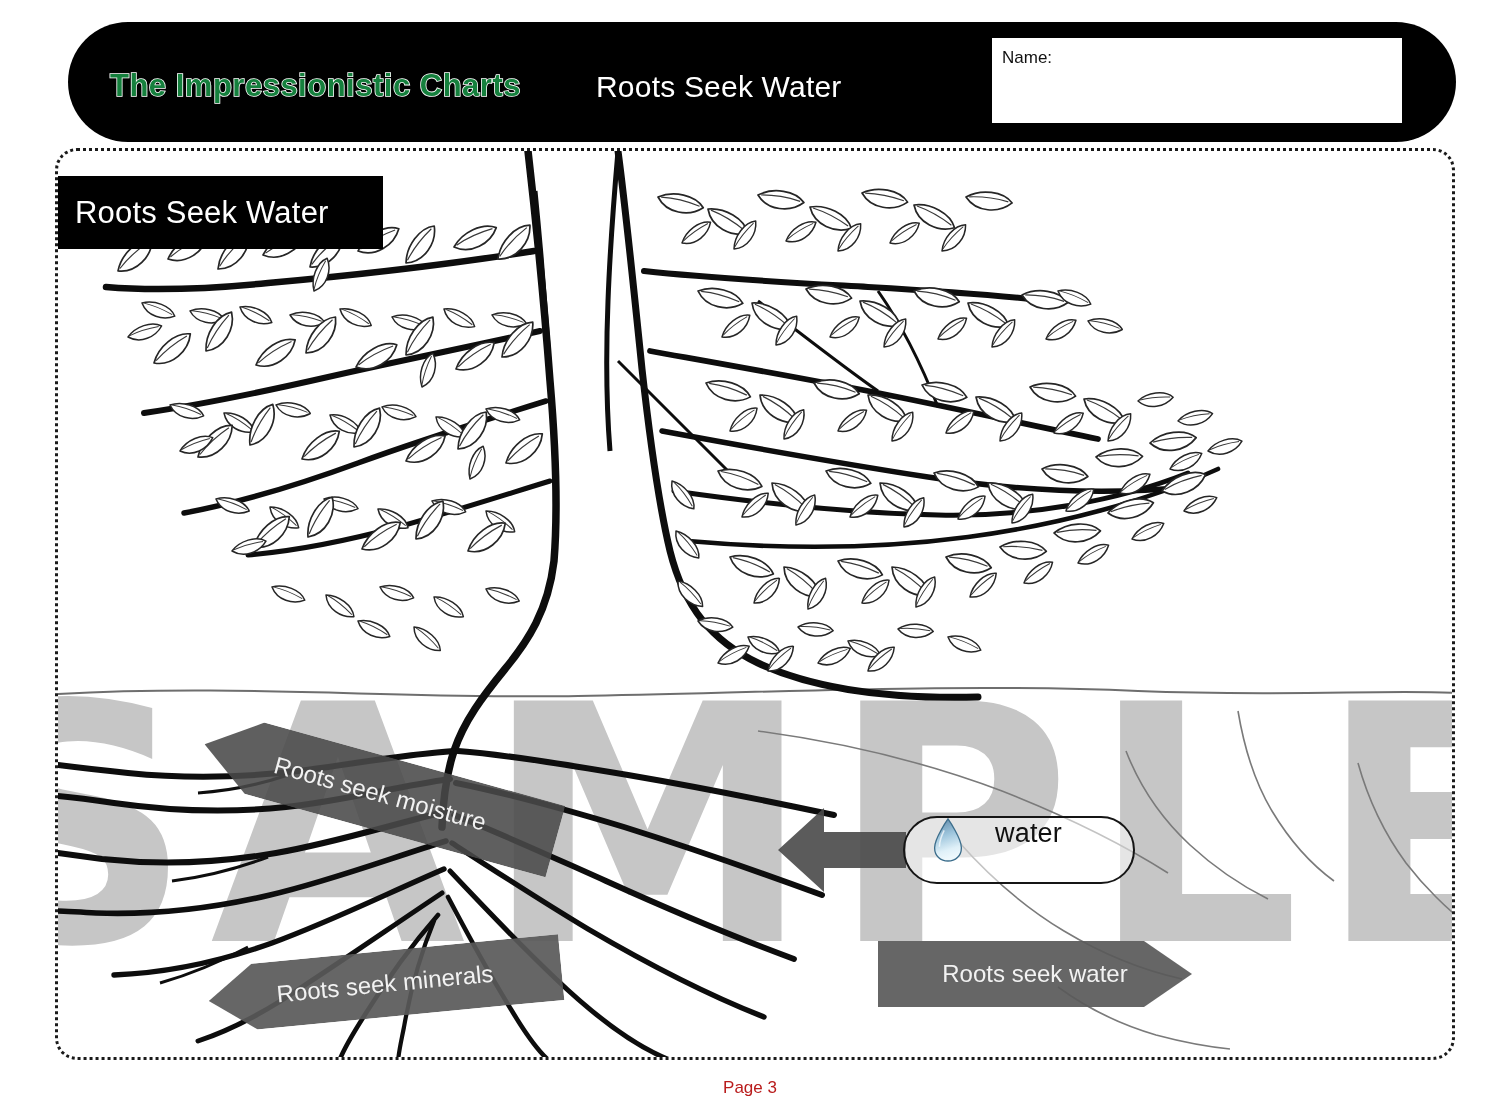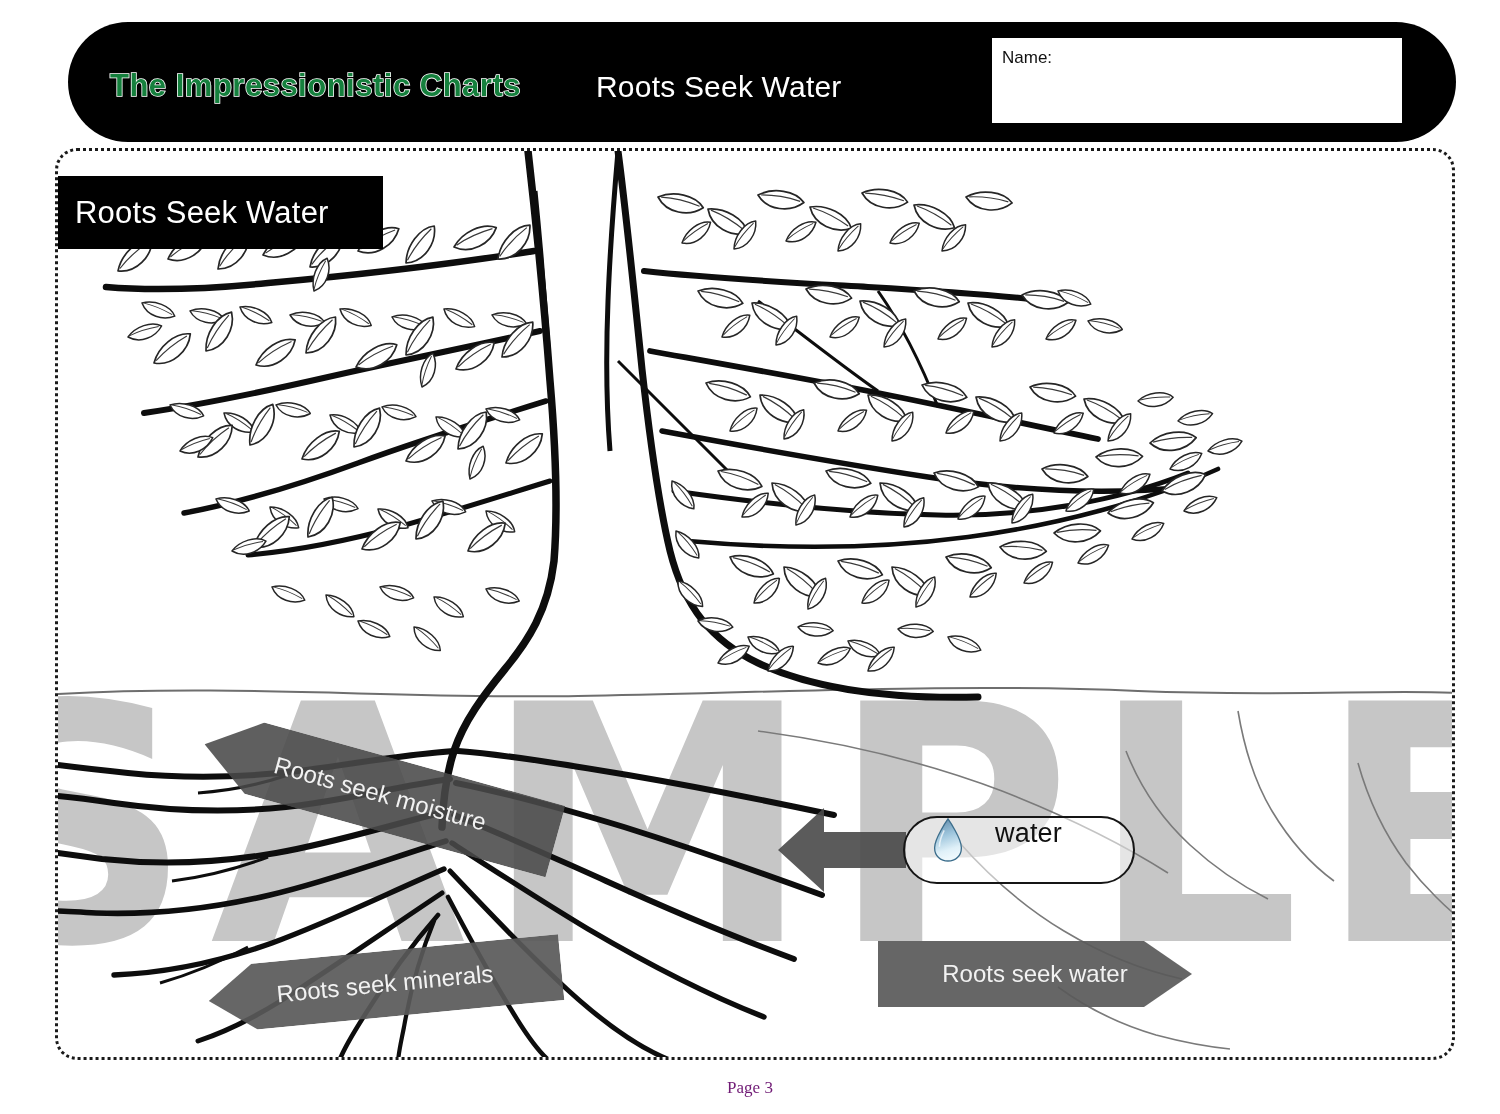--- a/index.html
+++ b/index.html
@@ -221,22 +221,21 @@
   }
 
   
   #page-footer {
     position: absolute;
     left: 0;
     top: 1078px;
     width: 1500px;
     text-align: center;
     font-size: 17px;
-    color: #701a75;
-    font-family: Liberation Serif, serif;
+    color: #b91c1c;
   }
 </style>
 </head>
 <body>
 
 <div id="header-bar"></div>
 
 <div id="brand-title">The Impressionistic Charts</div>
 <div id="sheet-title">Roots Seek Water</div>
 

